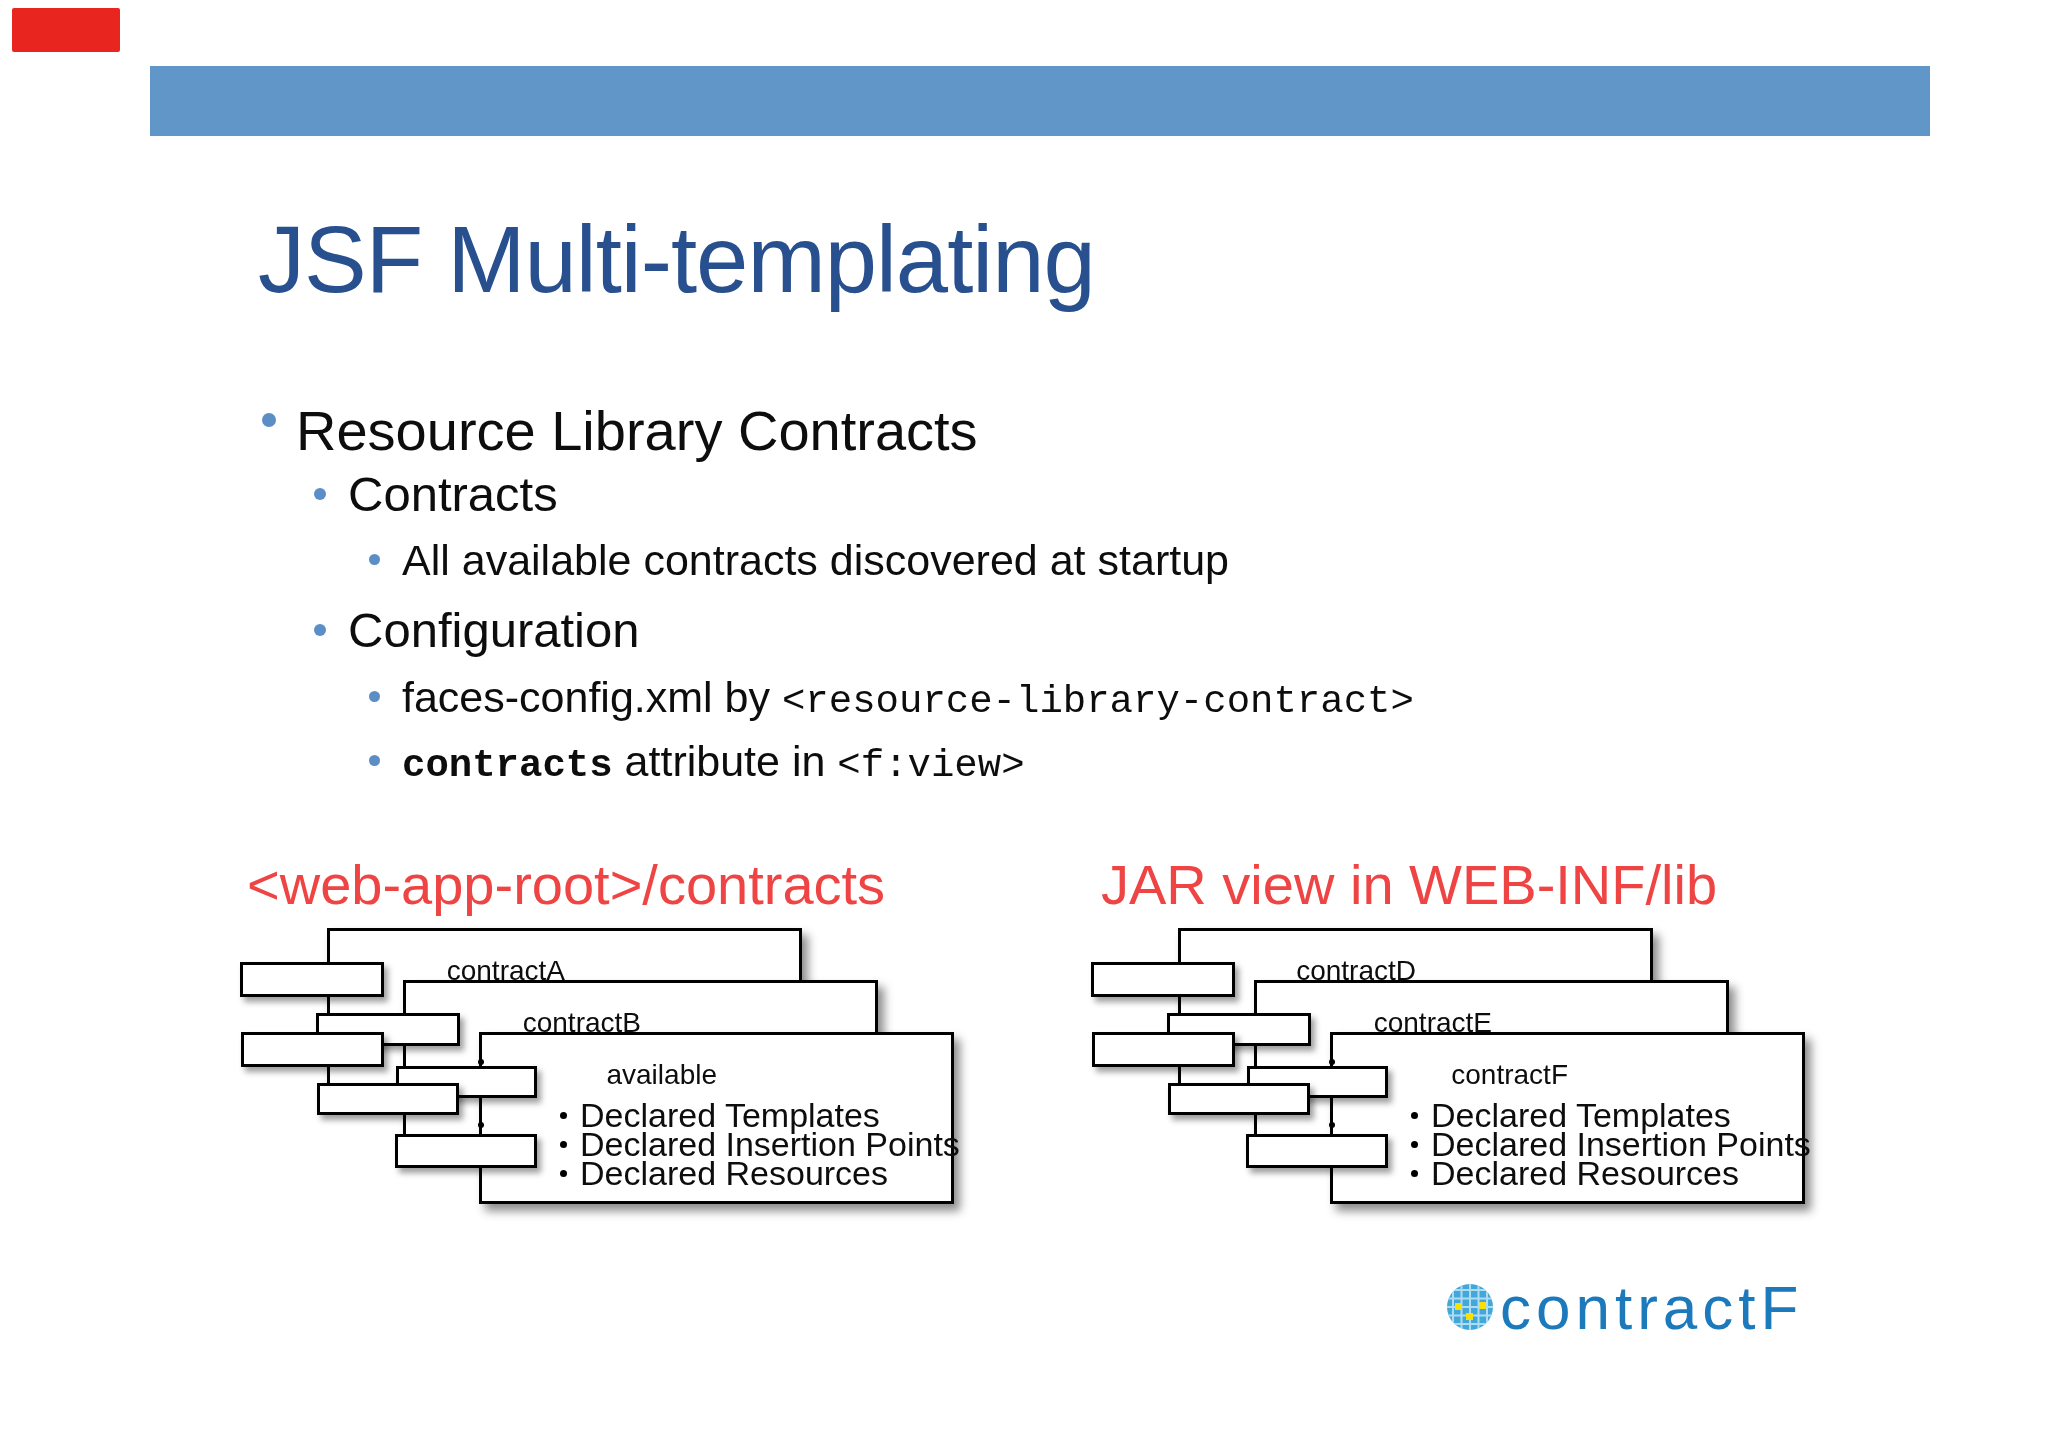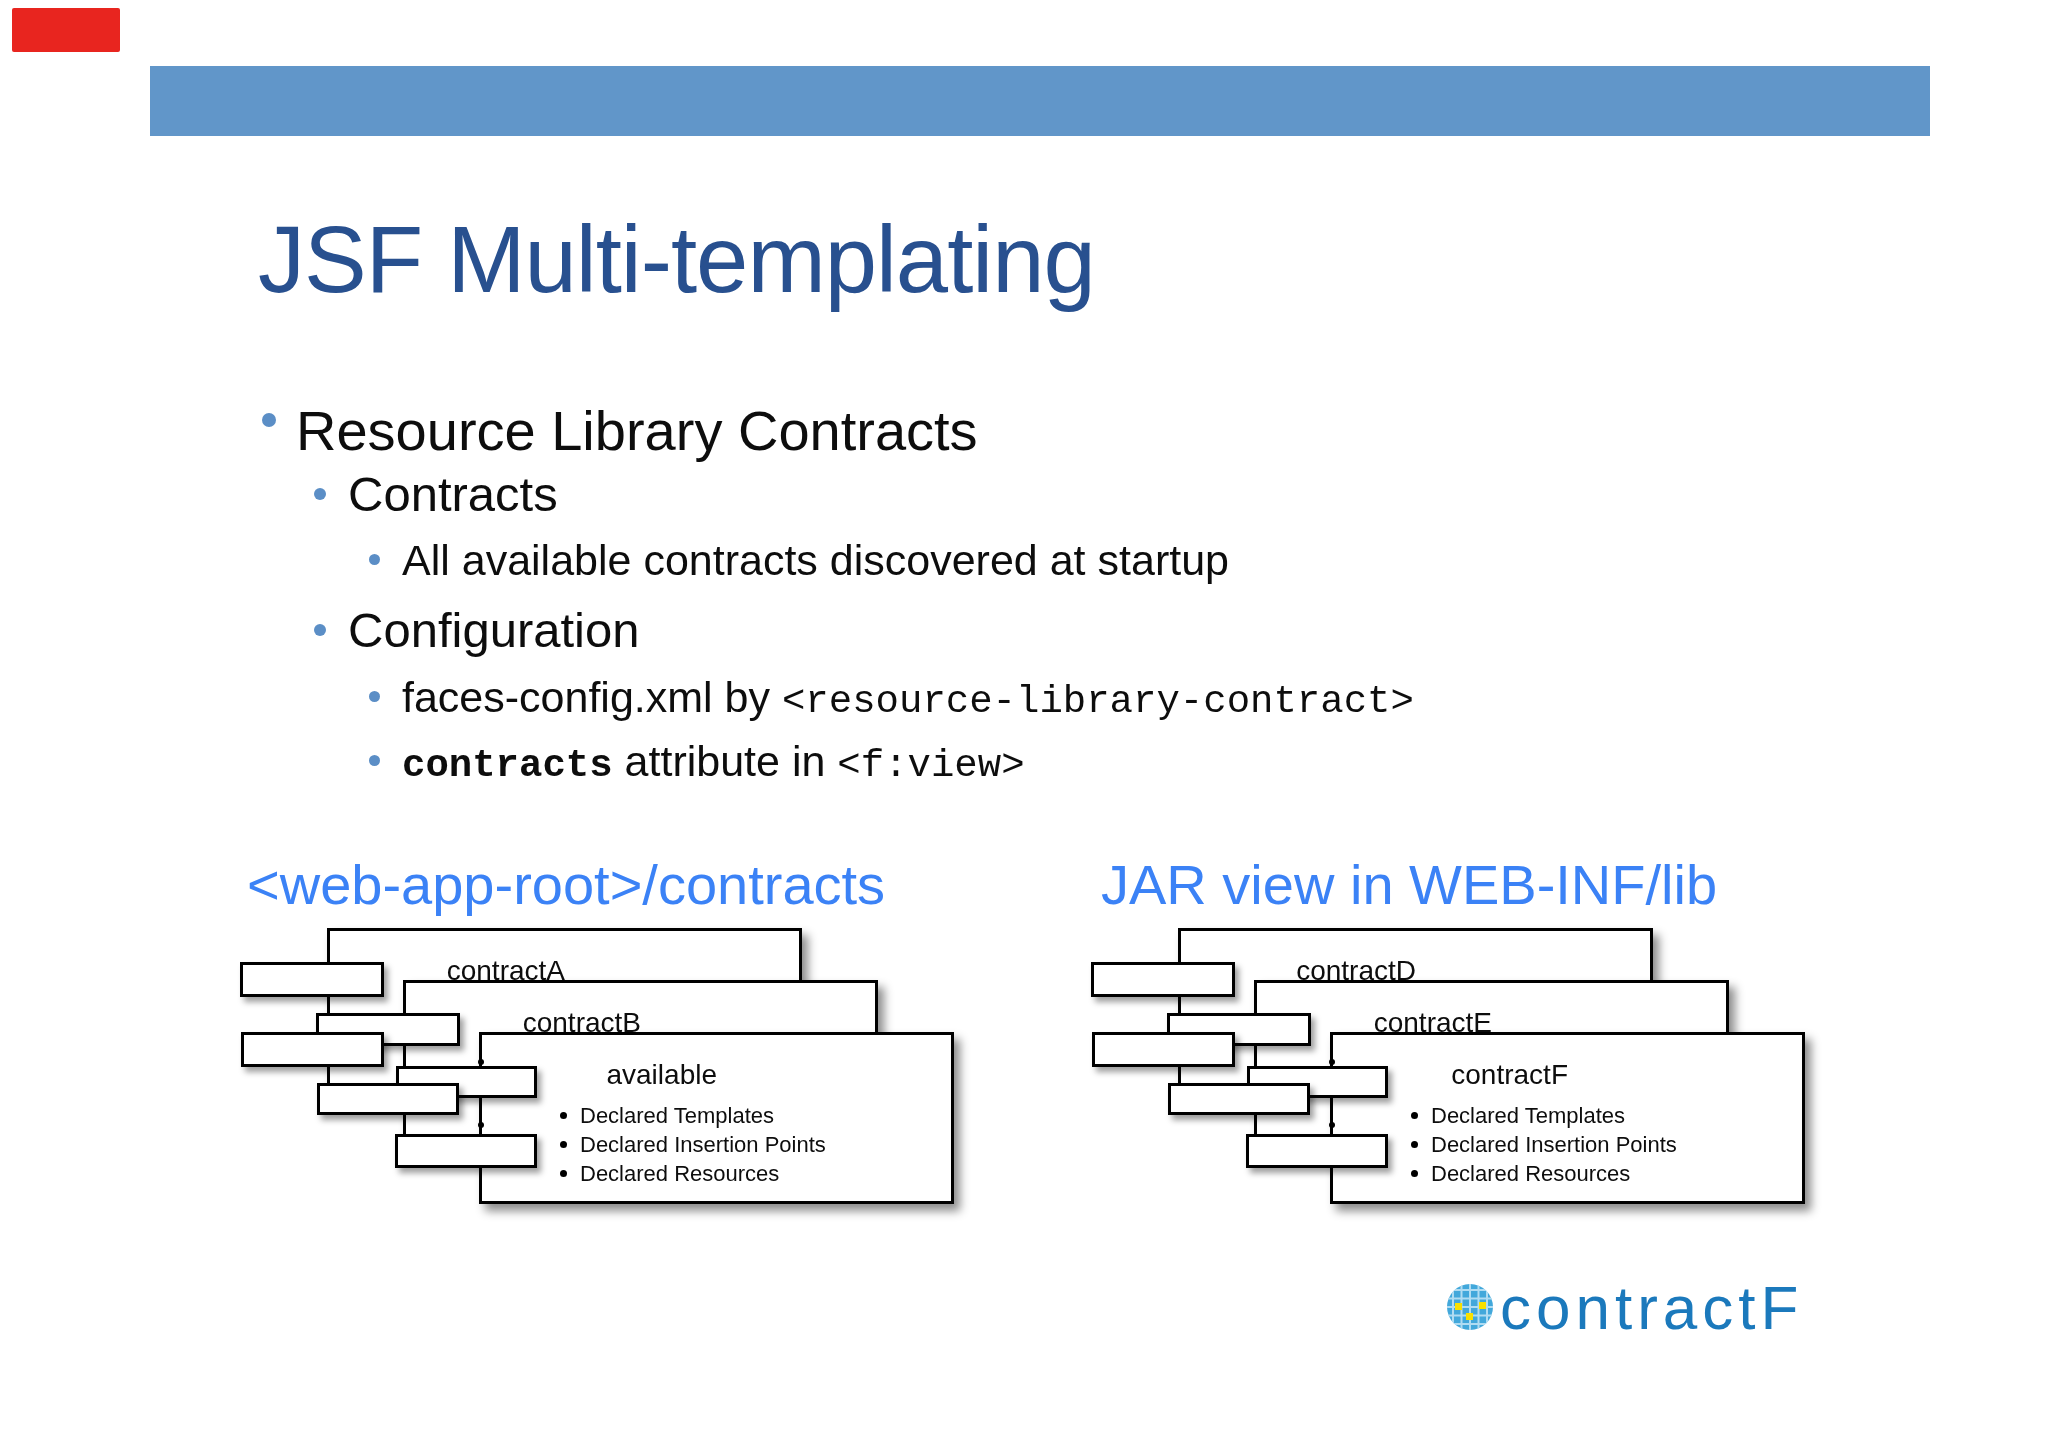--- a/index.html
+++ b/index.html
@@ -15,26 +15,26 @@
   .slide-title{left:258px;top:210px;font-size:94px;line-height:100px;color:#28508f;letter-spacing:-1px;white-space:nowrap;}
   
   .bdot{border-radius:50%;background:#5b8ec6;}
   .btext{white-space:nowrap;}
   .l1{font-size:56px;line-height:60px;}
   .l2{font-size:49px;line-height:53px;}
   .l3{font-size:43px;line-height:47px;}
   .mono{font-family:"Liberation Mono","DejaVu Sans Mono",monospace;font-size:39px;text-align:right;}
   .monob{font-family:"Liberation Mono","DejaVu Sans Mono",monospace;font-size:39px;font-weight:bold;}
   
-  .dhead{font-size:56px;line-height:60px;color:#3b82f6;white-space:nowrap;}
+  .dhead{font-size:56px;line-height:60px;color:#ef4444;white-space:nowrap;}
   .diag{width:770px;height:310px;}
   .dbox{position:absolute;width:475px;height:172px;background:#fff;border:3px solid #000;
         box-sizing:border-box;box-shadow:6px 7px 9px rgba(0,0,0,0.45);}
   .dlabel{position:absolute;top:24px;left:40px;width:195px;text-align:right;font-size:28px;white-space:nowrap;}
-  .ditems{position:absolute;left:78px;top:66px;font-size:22px;line-height:29px;}
+  .ditems{position:absolute;left:78px;top:66px;font-size:34px;line-height:29px;}
   .ditem{display:flex;align-items:center;white-space:nowrap;}
   .ddot{width:7px;height:7px;border-radius:50%;background:#000;margin-right:13px;flex:none;}
   .tab{position:absolute;background:#fff;border:3px solid #000;box-sizing:border-box;
        box-shadow:4px 5px 6px rgba(0,0,0,0.38);}
   .edot{position:absolute;left:-4px;width:6px;height:6px;border-radius:50%;background:#000;}
   
   .logo-text{left:1500px;top:1277px;font-size:62px;line-height:62px;letter-spacing:5px;color:#1b79bc;white-space:nowrap;}
   .logo-ball{left:1446px;top:1283px;width:48px;height:48px;}
 </style>
 </head>

